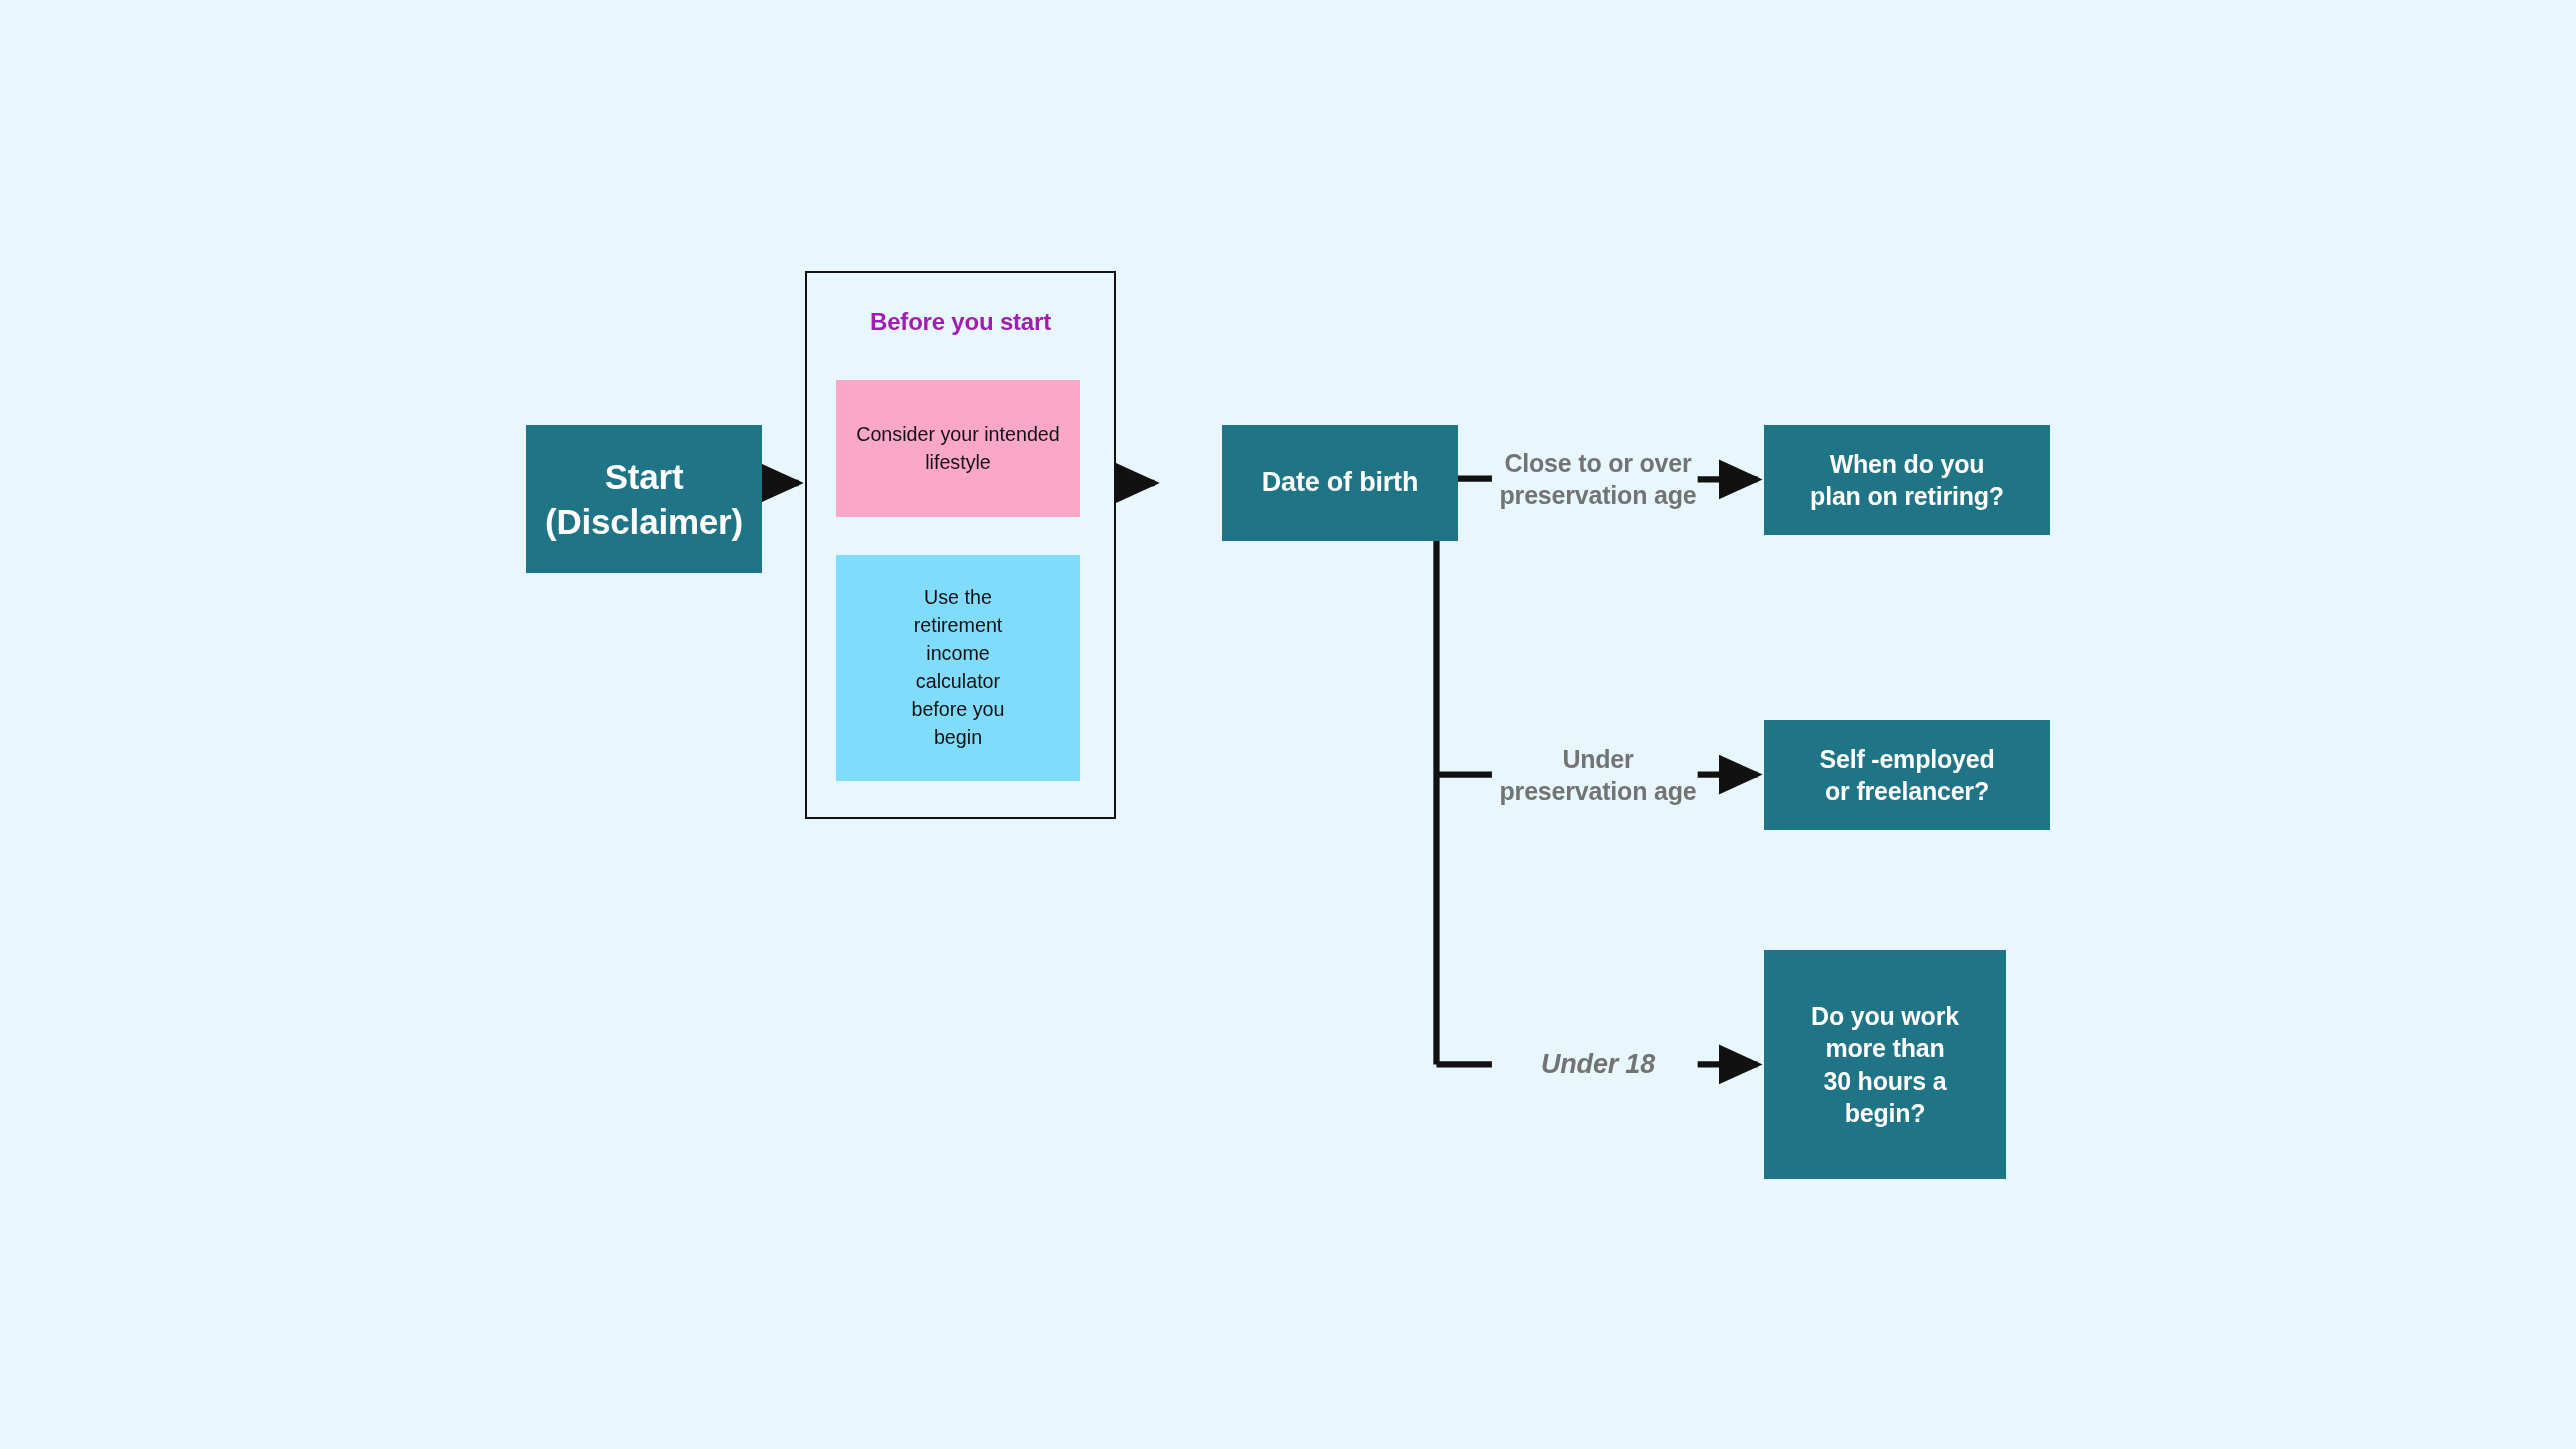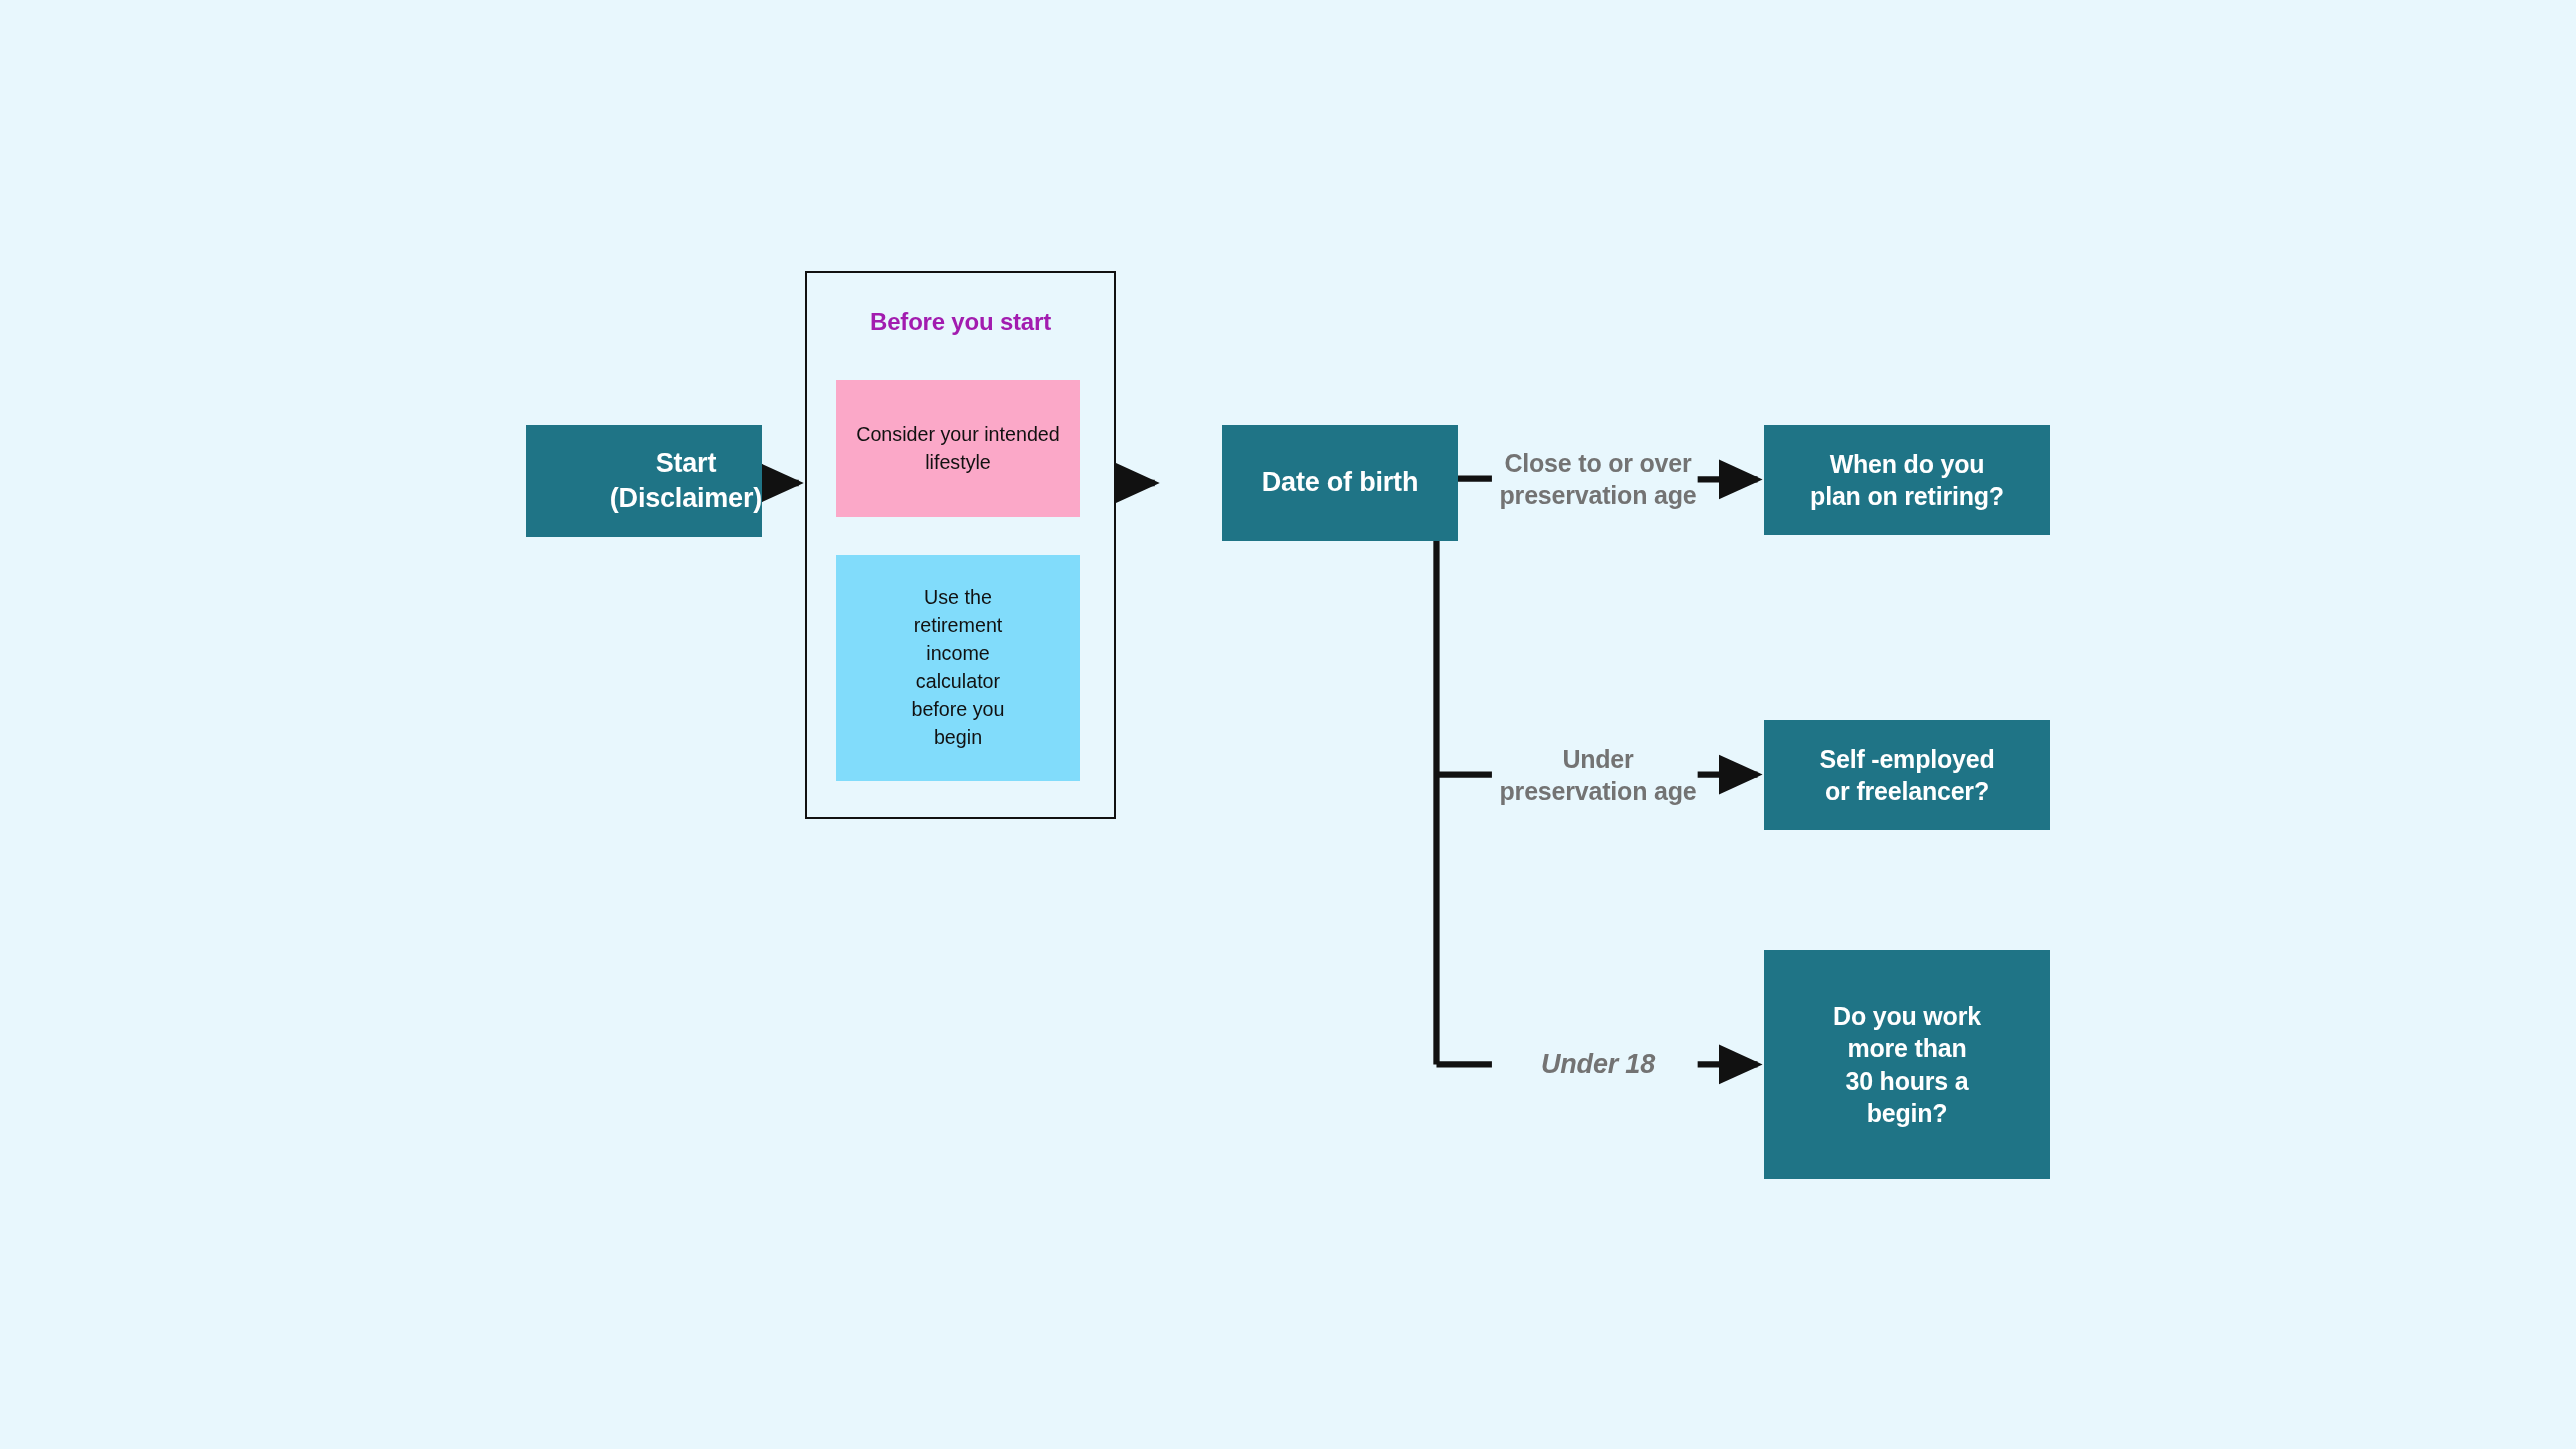--- a/index.html
+++ b/index.html
@@ -101,21 +101,21 @@
 
     <line x1="1606" y1="866" x2="1668" y2="866" stroke="#111111" stroke-width="7"></line>
 
     <line x1="1606" y1="1190" x2="1668" y2="1190" stroke="#111111" stroke-width="7"></line>
 
     <line x1="1898" y1="536" x2="1965" y2="536" stroke="#111111" stroke-width="7" marker-end="url(#arrowhead)"></line>
     <line x1="1898" y1="866" x2="1965" y2="866" stroke="#111111" stroke-width="7" marker-end="url(#arrowhead)"></line>
     <line x1="1898" y1="1190" x2="1965" y2="1190" stroke="#111111" stroke-width="7" marker-end="url(#arrowhead)"></line>
   </svg>
 
-  <div class="node teal" style="left:526px; top:425px; width:236px; height:112px; font-size:27px;justify-content:flex-end;">
+  <div class="node teal" style="left:526px; top:425px; width:236px; height:148px; font-size:35px;">
     <div>
       <div>Start</div>
       <div>(Disclaimer)</div>
     </div>
   </div>
 
   <div class="group-box" style="left:805px; top:271px; width:311px; height:548px;">
     <div class="group-title" style="top:35px; font-size:24px;">Before you start</div>
   </div>
 
@@ -150,21 +150,21 @@
     </div>
   </div>
 
   <div class="node teal" style="left:1764px; top:720px; width:286px; height:110px; font-size:25px;">
     <div>
       <div>Self -employed</div>
       <div>or freelancer?</div>
     </div>
   </div>
 
-  <div class="node teal" style="left:1764px; top:950px; width:286px; height:229px; font-size:25px;">
+  <div class="node teal" style="left:1764px; top:950px; width:242px; height:229px; font-size:25px;">
     <div>
       <div>Do you work</div>
       <div>more than</div>
       <div>30 hours a</div>
       <div>begin?</div>
     </div>
   </div>
 
 </div>
 

